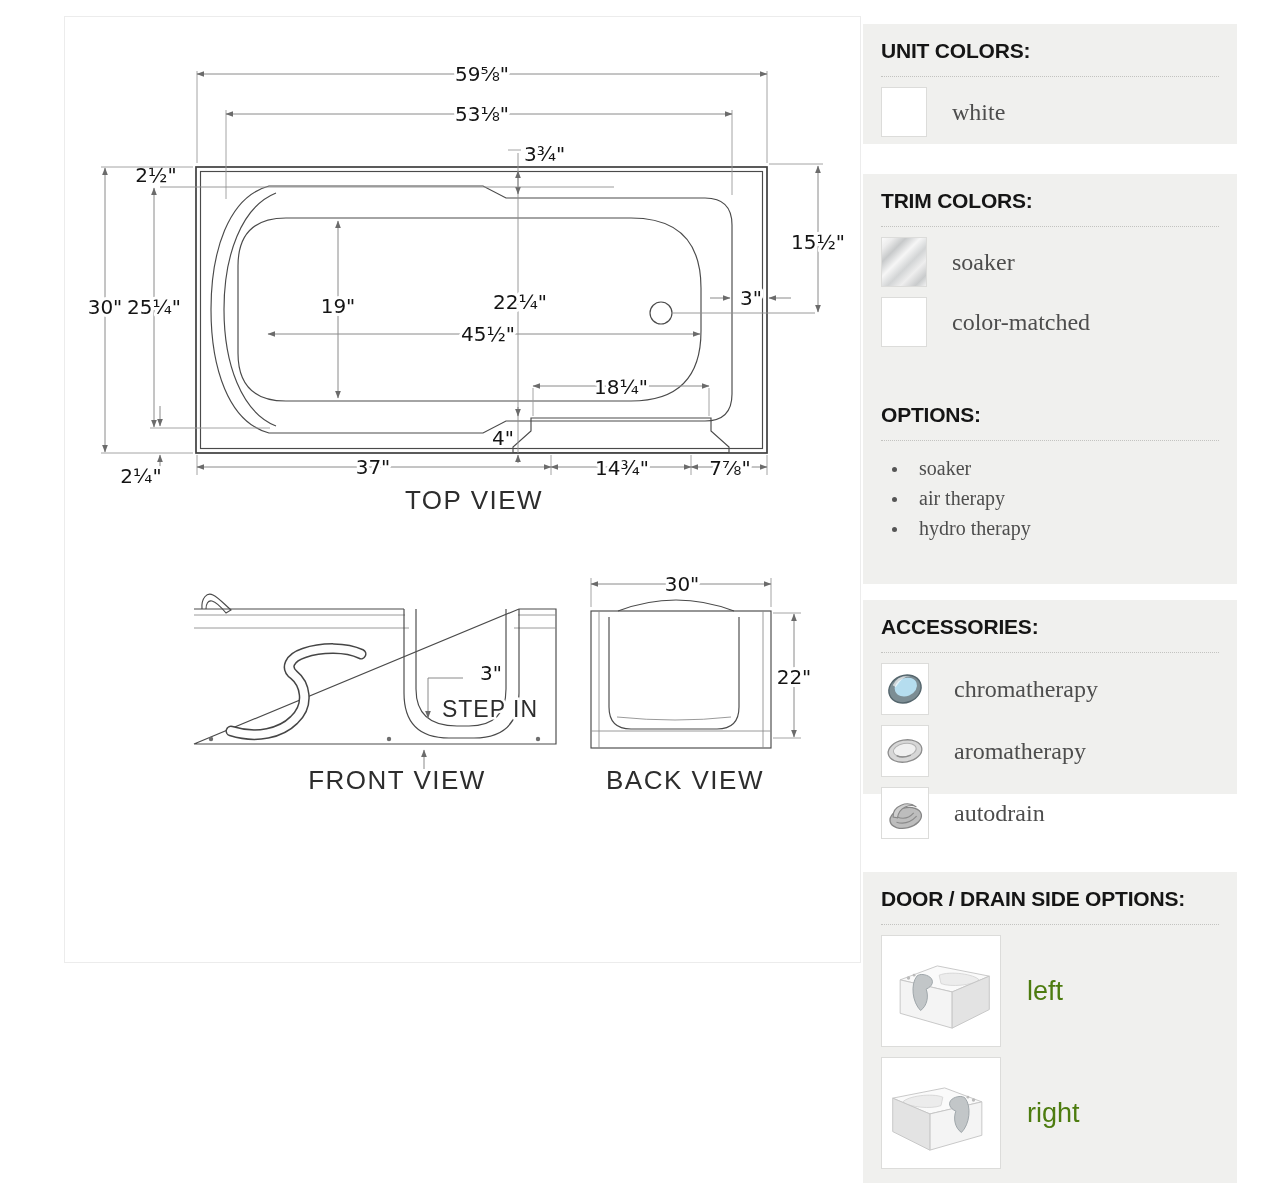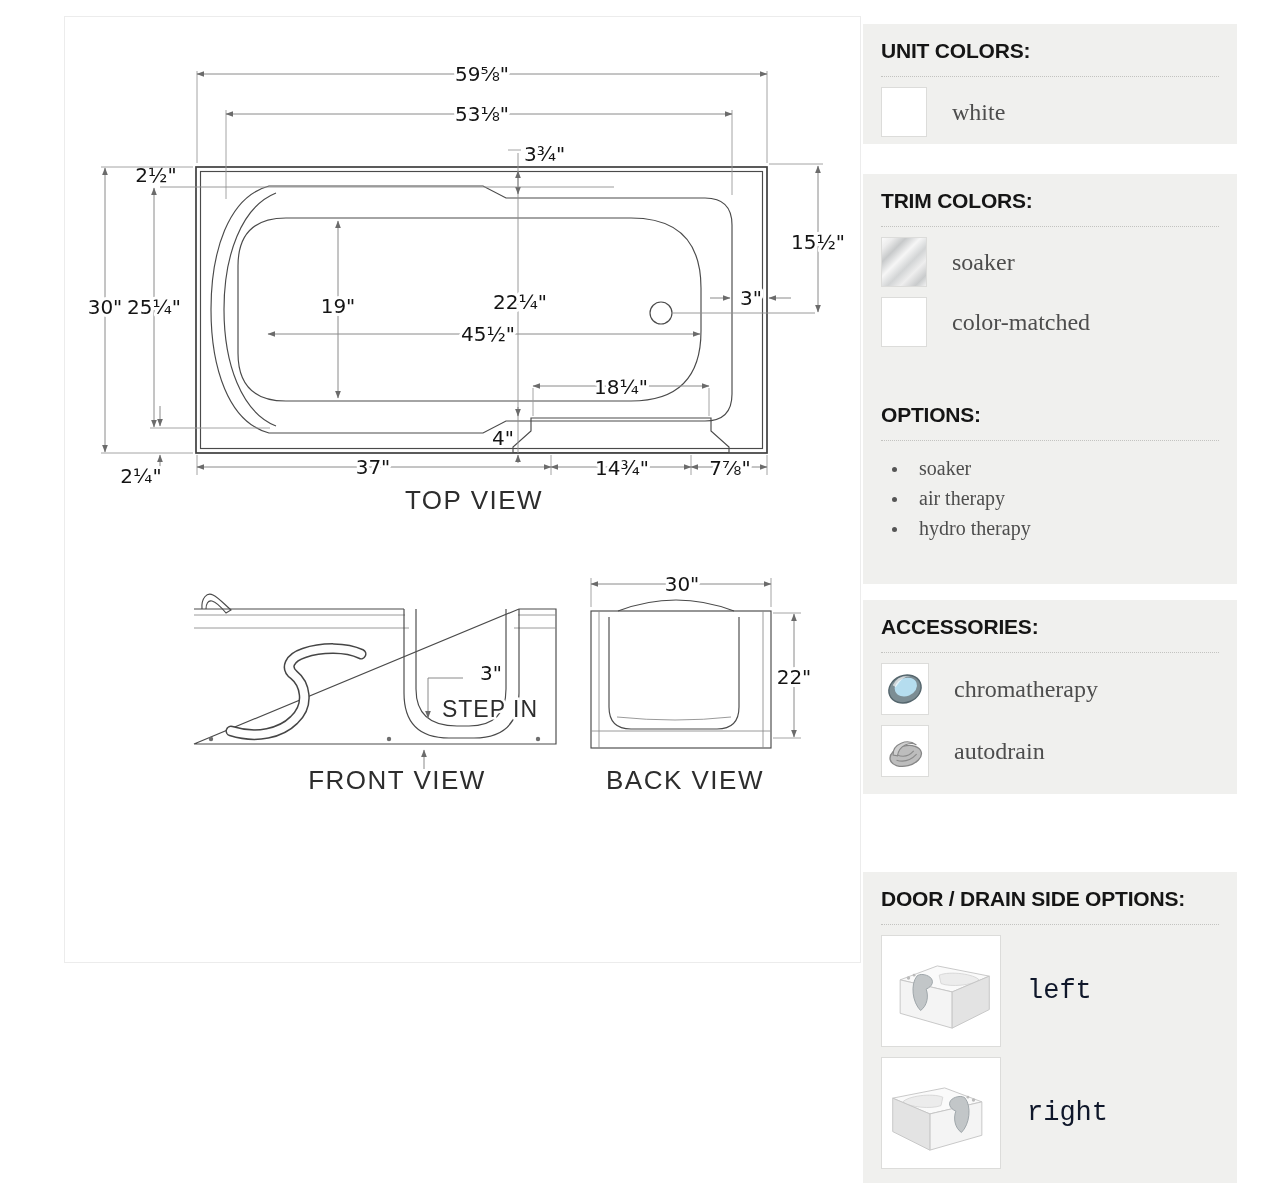--- a/index.html
+++ b/index.html
@@ -39,21 +39,21 @@
                    margin-bottom:7px; list-style-type:disc; padding-left:10px; }
   ul.opt-list li::marker { color:#555; font-size:17px; }
 
   .acc-row { margin-top:10px; }
   .acc-box { width:48px; height:52px; background:#fff; border:1px solid #dcdcda; box-sizing:border-box;
              display:flex; align-items:center; justify-content:center; }
 
   .door-row { margin-top:10px; }
   .thumb { width:120px; height:112px; background:#fff; border:1px solid #dcdcda; box-sizing:border-box;
            display:flex; align-items:center; justify-content:center; }
-  .door-label { font-family:Liberation Mono, monospace; font-size:27px; color:#0f172a; margin-left:26px; }
+  .door-label { font-family:Liberation Sans, sans-serif; font-size:27px; color:#4d7c0f; margin-left:26px; }
 </style>
 </head>
 <body>
 
 <div class="panel">
 <svg width="795" height="945" viewBox="0 0 795 945" xmlns="http://www.w3.org/2000/svg">
   <defs>
     <marker id="ar" viewBox="0 0 10 10" refX="9.3" refY="5" markerWidth="9.5" markerHeight="7.5" orient="auto-start-reverse">
       <path d="M0,1.2 L10,5 L0,8.8 Z" fill="#6b6b6b"></path>
     </marker>
@@ -236,20 +236,32 @@
         <g transform="rotate(-22 22 23)">
           <ellipse cx="22" cy="23" rx="16.5" ry="13.5" fill="#7c8d94" stroke="#55666d" stroke-width="1.4"></ellipse>
           <ellipse cx="23.5" cy="21.5" rx="11.5" ry="9" fill="#b5ddef"></ellipse>
           <path d="M12,15 Q20,7 32,13 Q24,10 14,18 Z" fill="rgba(255,255,255,0.65)"></path>
         </g>
       </svg>
     </div>
     <div class="opt-label">chromatherapy</div>
   </div>
 
+  <div class="acc-row">
+    <div class="acc-box">
+      <svg width="44" height="46" viewBox="0 0 44 46">
+        <g transform="rotate(-10 22 23)">
+          <ellipse cx="22" cy="23" rx="17" ry="11" fill="#d7d7d7" stroke="#8d8d8d" stroke-width="1.3"></ellipse>
+          <ellipse cx="22" cy="22" rx="11.5" ry="6.5" fill="#f0f0f0" stroke="#b3b3b3" stroke-width="1"></ellipse>
+          <path d="M13,26 Q18,30 27,28" fill="none" stroke="#8d8d8d" stroke-width="1.4"></path>
+        </g>
+      </svg>
+    </div>
+    <div class="opt-label">aromatherapy</div>
+  </div>
 
   <div class="acc-row">
     <div class="acc-box">
       <svg width="44" height="46" viewBox="0 0 44 46">
         <g transform="rotate(-14 22 25)">
           <ellipse cx="22" cy="28" rx="16" ry="10" fill="#bdbdbd" stroke="#868686" stroke-width="1.3"></ellipse>
           <path d="M10,24 C12,13 28,11 35,20 C30,15 18,16 14,26 Z" fill="#cfcfcf" stroke="#868686" stroke-width="1.1"></path>
           <path d="M12,30 Q22,36 33,29 M14,25 Q22,31 31,25" fill="none" stroke="#8a8a8a" stroke-width="1.1"></path>
         </g>
       </svg>

